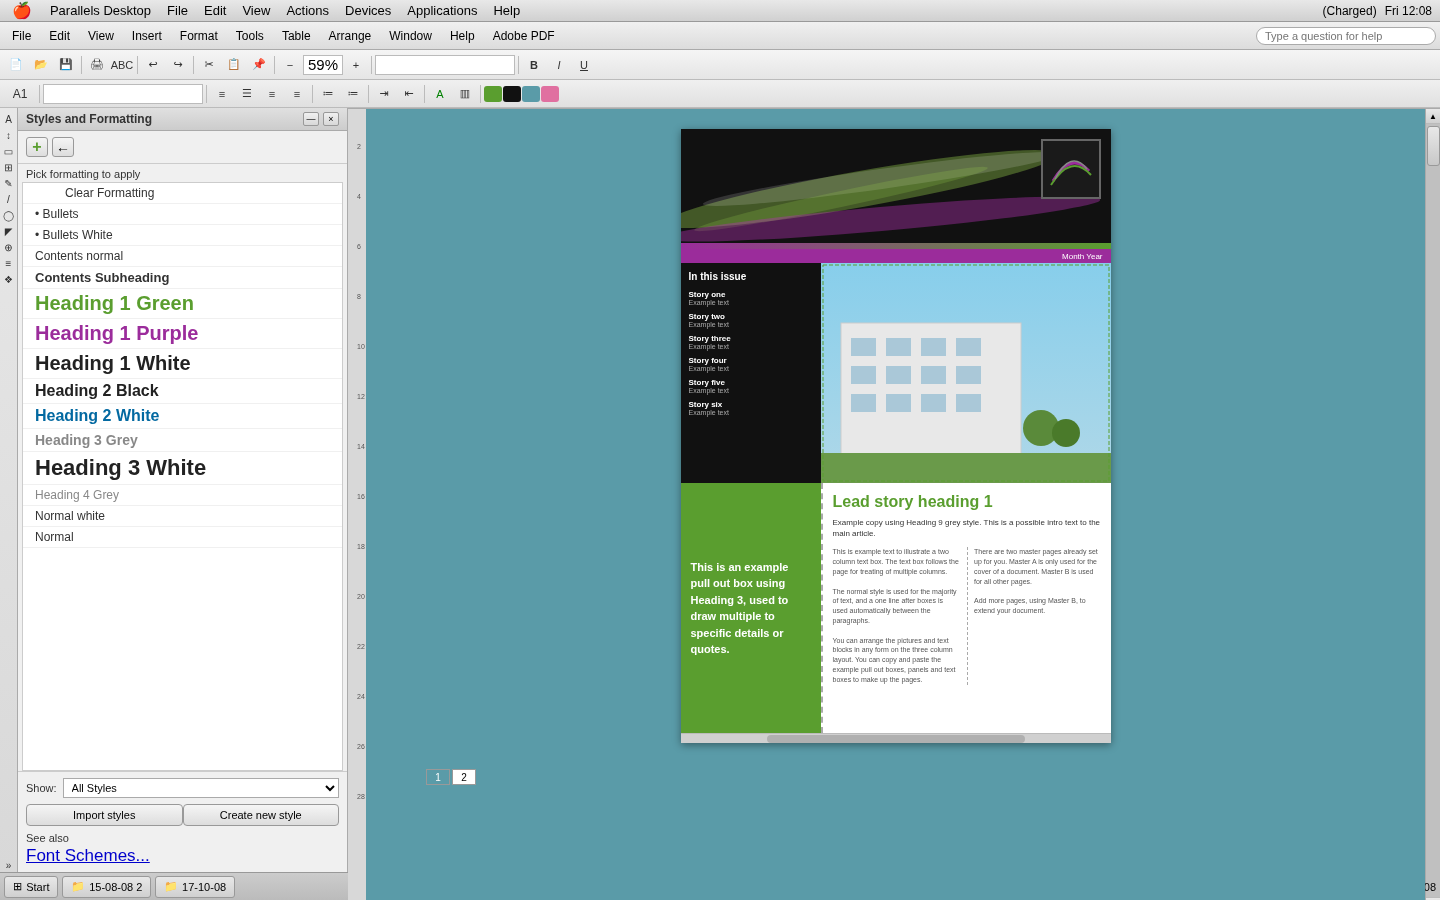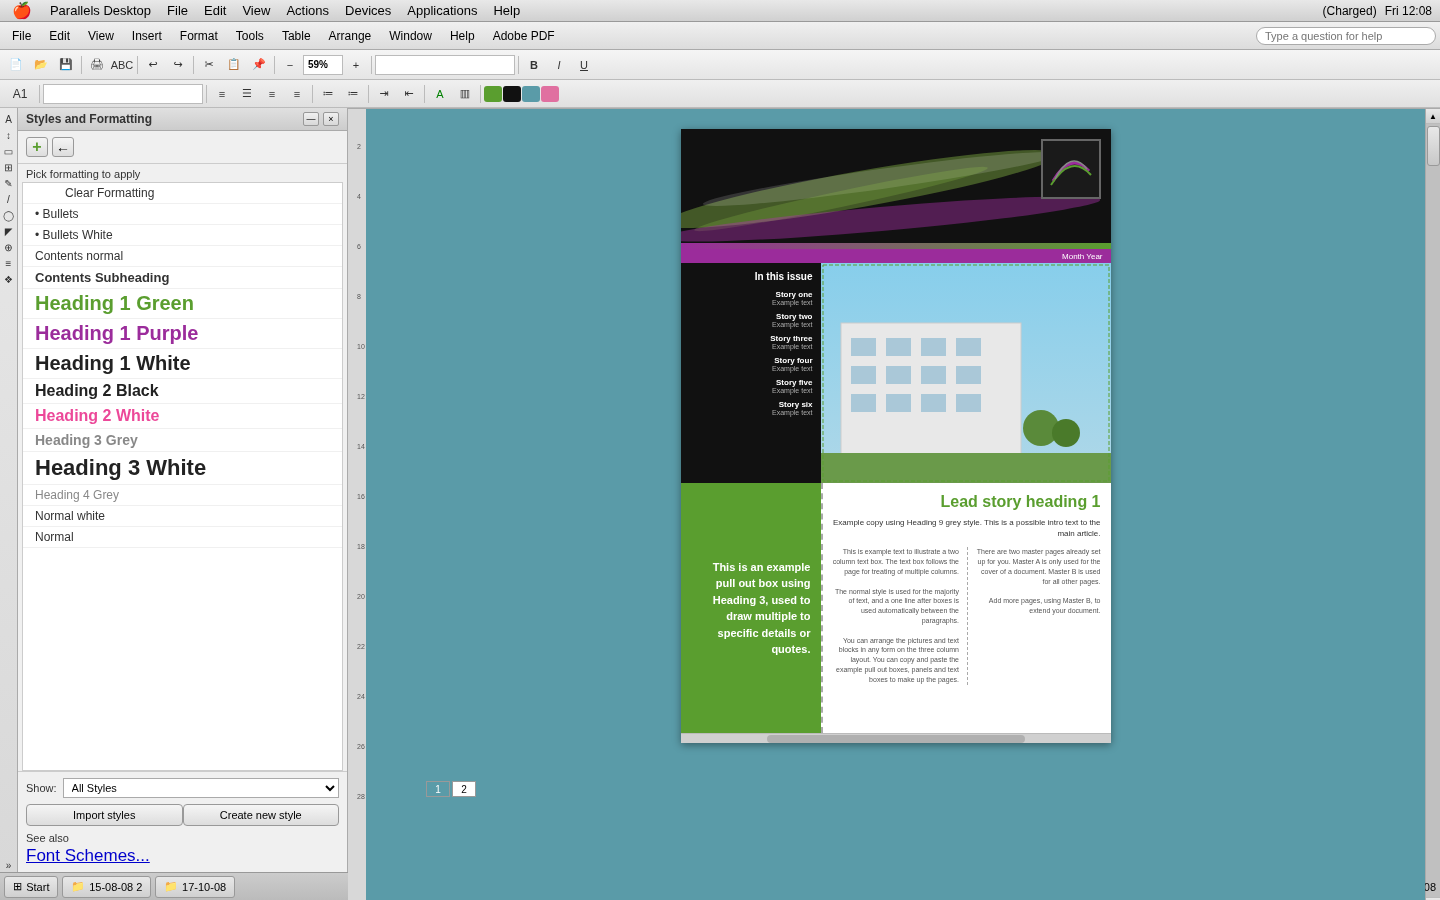--- a/index.html
+++ b/index.html
@@ -99,23 +99,22 @@
       border: 1px solid #bbb;
       background: white;
       font-size: 11px;
       padding: 0 4px;
     }
     .size-box {
       width: 40px;
       height: 20px;
       border: 1px solid #bbb;
       background: white;
-      font-size: 10px;
+      font-size: 15px;
       padding: 0 4px;
-      font-weight: bold;
     }
 
     
     .icon-toolbar2 {
       width: 100%;
       height: 28px;
       background: linear-gradient(to bottom, #f0f0f0, #e0e0e0);
       border-bottom: 1px solid #bbb;
       display: flex;
       align-items: center;
@@ -222,21 +221,21 @@
     }
     .style-clear { font-size: 12px; color: #333; padding-left: 42px; }
     .style-bullets { font-size: 12px; color: #333; }
     .style-bullets-white { font-size: 12px; color: #333; }
     .style-contents-normal { font-size: 12px; color: #333; }
     .style-contents-subheading { font-size: 13px; font-weight: bold; color: #333; }
     .style-h1-green { font-size: 20px; font-weight: bold; color: #5a9e2f; }
     .style-h1-purple { font-size: 20px; font-weight: bold; color: #9b2c9b; }
     .style-h1-white { font-size: 20px; font-weight: bold; color: #222; }
     .style-h2-black { font-size: 16px; font-weight: bold; color: #222; }
-    .style-h2-white { font-size: 16px; font-weight: bold; color: #ec4899; }
+    .style-h2-white { font-size: 16px; font-weight: bold; color: #0369a1; }
     .style-h3-grey { font-size: 14px; font-weight: bold; color: #888; }
     .style-h3-white { font-size: 22px; font-weight: bold; color: #222; }
     .style-h4-grey { font-size: 12px; color: #888; }
     .style-normal { font-size: 12px; color: #333; }
     .style-normal-white { font-size: 12px; color: #333; }
     .styles-bottom {
       padding: 6px 8px;
       border-top: 1px solid #ccc;
       background: #f0f0f0;
     }
@@ -272,23 +271,22 @@
       display: flex;
       align-items: center;
       justify-content: center;
     }
     .see-also { font-size: 11px; color: #333; margin-bottom: 2px; }
     .font-schemes-link { font-size: 17px; color: #0000cc; cursor: pointer; text-decoration: underline; }
     .document-page {
       width: 430px;
       background: white;
       box-shadow: 0 2px 8px rgba(0,0,0,0.4);
-      margin-bottom: 32px;
+      margin-bottom: 20px;
       position: relative;
-      text-align: right;
     }
 
     
     .doc-header {
       background: #111;
       height: 120px;
       position: relative;
       overflow: hidden;
     }
     .doc-header-stripe {

